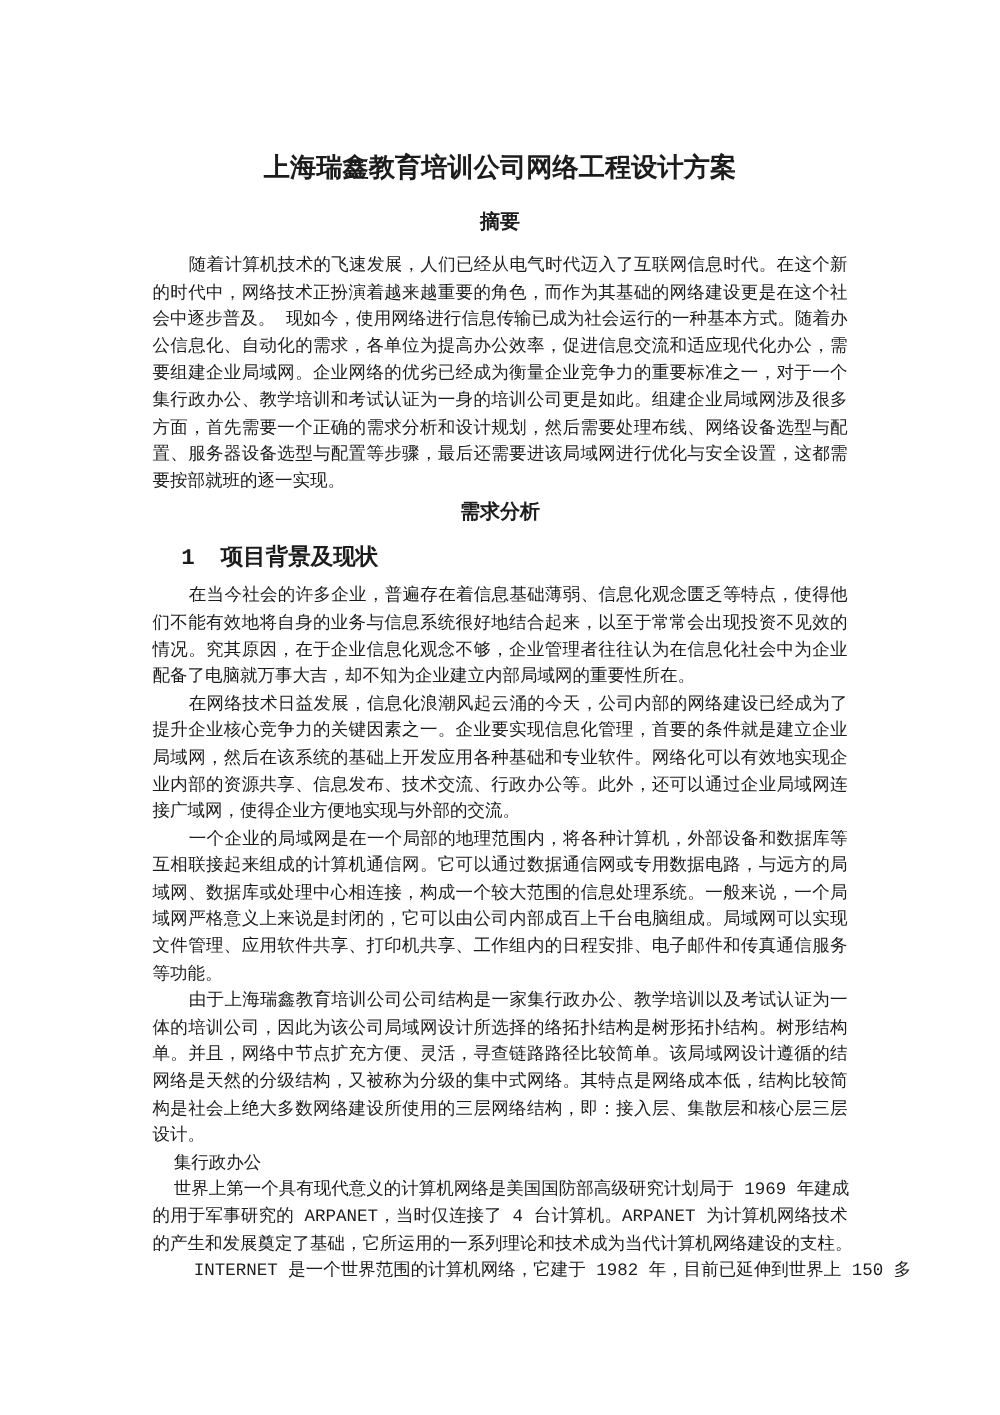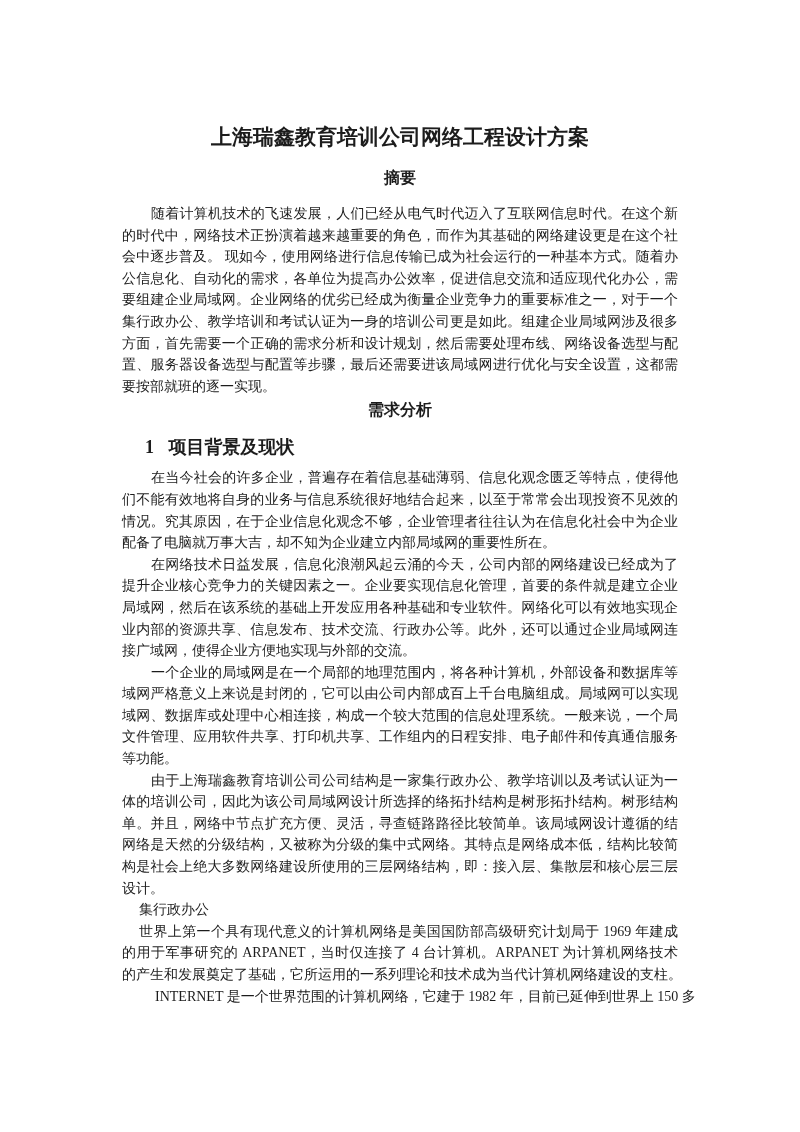--- a/index.html
+++ b/index.html
@@ -6,21 +6,21 @@
     margin: 0;
     padding: 0;
     background: #ffffff;
   }
   .page {
     position: relative;
     width: 800px;
     height: 1088px;
     background: #ffffff;
     overflow: hidden;
-    font-family: Liberation Serif, serif;
+    font-family: Liberation Mono, monospace;
     color: #1c1c1c;
   }
   .content {
     padding: 123px 122px 0 122px;
     width: 556px;
   }
   .doc-title {
     font-size: 21px;
     line-height: 28px;
     font-weight: bold;
@@ -86,22 +86,23 @@
         </div>
         <div class="doc-para">
           <div class="line" style="padding-left: 29px;">在网络技术日益发展，信息化浪潮风起云涌的今天，公司内部的网络建设已经成为了</div>
           <div class="line">提升企业核心竞争力的关键因素之一。企业要实现信息化管理，首要的条件就是建立企业</div>
           <div class="line">局域网，然后在该系统的基础上开发应用各种基础和专业软件。网络化可以有效地实现企</div>
           <div class="line">业内部的资源共享、信息发布、技术交流、行政办公等。此外，还可以通过企业局域网连</div>
           <div class="line last">接广域网，使得企业方便地实现与外部的交流。</div>
         </div>
         <div class="doc-para">
           <div class="line" style="padding-left: 29px;">一个企业的局域网是在一个局部的地理范围内，将各种计算机，外部设备和数据库等</div>
+          <div class="line">互相联接起来组成的计算机通信网。它可以通过数据通信网或专用数据电路，与远方的局</div>
+          <div class="line">域网、数据库或处理中心相连接，构成一个较大范围的信息处理系统。一般来说，一个局</div>
           <div class="line">域网严格意义上来说是封闭的，它可以由公司内部成百上千台电脑组成。局域网可以实现</div>
-          <div class="line">域网、数据库或处理中心相连接，构成一个较大范围的信息处理系统。一般来说，一个局</div>
           <div class="line">文件管理、应用软件共享、打印机共享、工作组内的日程安排、电子邮件和传真通信服务</div>
           <div class="line last">等功能。</div>
         </div>
         <div class="doc-para">
           <div class="line" style="padding-left: 29px;">由于上海瑞鑫教育培训公司公司结构是一家集行政办公、教学培训以及考试认证为一</div>
           <div class="line">体的培训公司，因此为该公司局域网设计所选择的络拓扑结构是树形拓扑结构。树形结构</div>
           <div class="line">单。并且，网络中节点扩充方便、灵活，寻查链路路径比较简单。该局域网设计遵循的结</div>
           <div class="line">网络是天然的分级结构，又被称为分级的集中式网络。其特点是网络成本低，结构比较简</div>
           <div class="line">构是社会上绝大多数网络建设所使用的三层网络结构，即：接入层、集散层和核心层三层</div>
           <div class="line last">设计。</div>

